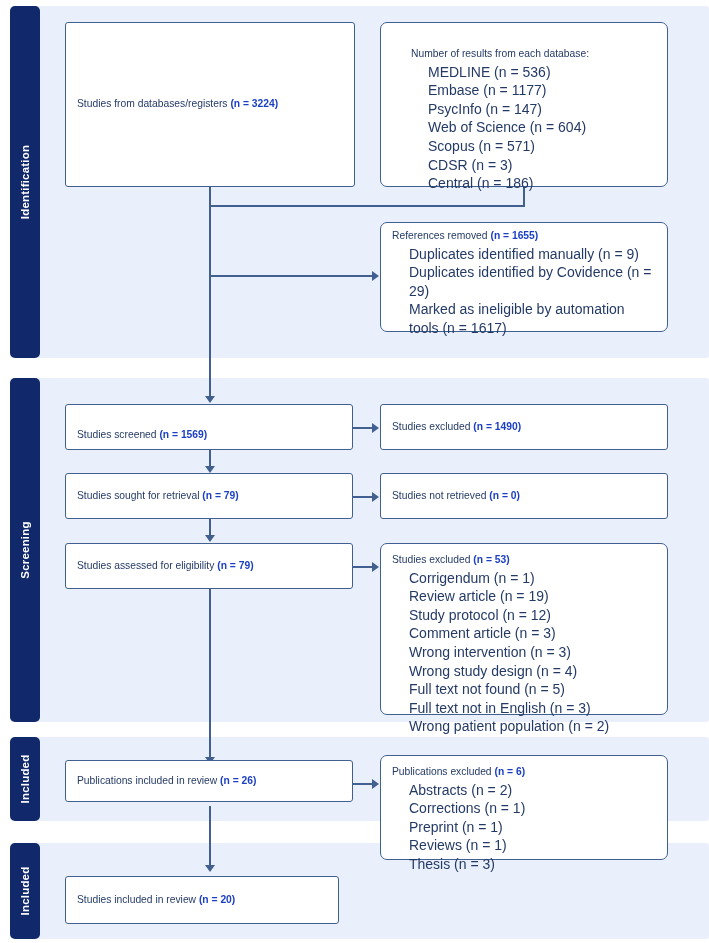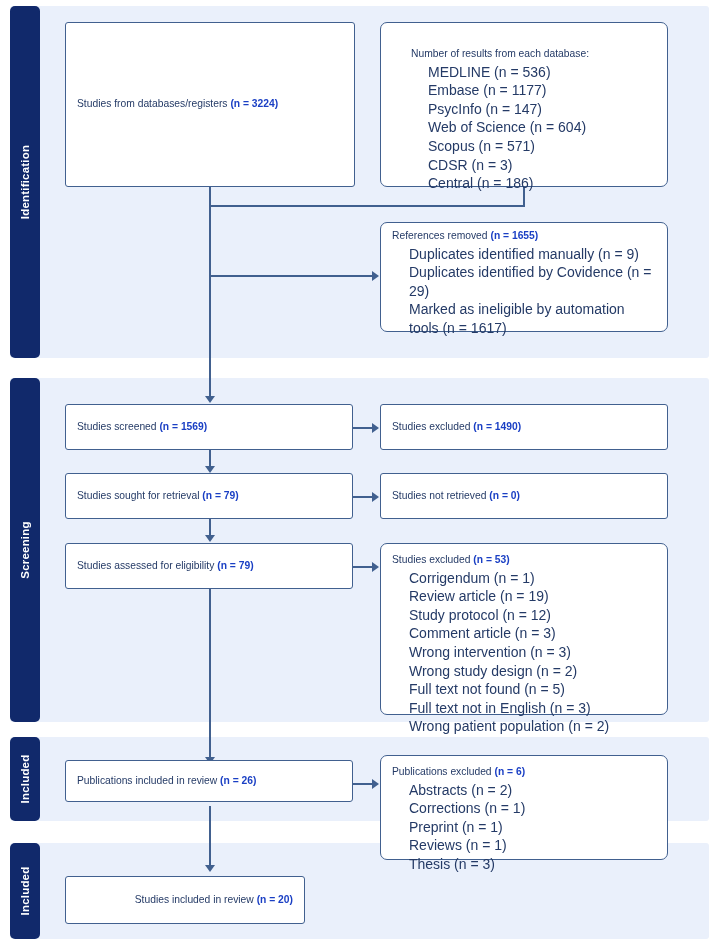--- a/index.html
+++ b/index.html
@@ -195,21 +195,21 @@
         <span>References removed </span><span class="bold-n">(n = 1655)</span>
       </div>
       <ul class="sublist">
         <li>Duplicates identified manually (n = 9)</li>
         <li>Duplicates identified by Covidence (n = 29)</li>
         <li>Marked as ineligible by automation tools (n = 1617)</li>
       </ul>
     </div>
   </div>
 
-  <div class="box" style="left:65px; top:404px; width:288px; height:46px;">
+  <div class="box" style="left:65px; top:404px; width:288px; height:46px;align-items:flex-end;">
     <div class="box-inner">
       <div class="box-text">
         <span>Studies screened </span><span class="bold-n">(n = 1569)</span>
       </div>
     </div>
   </div>
 
   <div class="box" style="left:380px; top:404px; width:288px; height:46px;">
     <div class="box-inner">
       <div class="box-text">
@@ -246,21 +246,21 @@
     <div class="box-inner">
       <div class="box-text">
         <span>Studies excluded </span><span class="bold-n">(n = 53)</span>
       </div>
       <ul class="sublist">
         <li>Corrigendum (n = 1)</li>
         <li>Review article (n = 19)</li>
         <li>Study protocol (n = 12)</li>
         <li>Comment article (n = 3)</li>
         <li>Wrong intervention (n = 3)</li>
-        <li>Wrong study design (n = 2)</li>
+        <li>Wrong study design (n = 4)</li>
         <li>Full text not found (n = 5)</li>
         <li>Full text not in English (n = 3)</li>
         <li>Wrong patient population (n = 2)</li>
       </ul>
     </div>
   </div>
 
   <div class="box" style="left:65px; top:760px; width:288px; height:42px;">
     <div class="box-inner">
       <div class="box-text">
@@ -277,21 +277,21 @@
       <ul class="sublist">
         <li>Abstracts (n = 2)</li>
         <li>Corrections (n = 1)</li>
         <li>Preprint (n = 1)</li>
         <li>Reviews (n = 1)</li>
         <li>Thesis (n = 3)</li>
       </ul>
     </div>
   </div>
 
-  <div class="box" style="left:65px; top:876px; width:240px; height:48px;text-align:right;">
+  <div class="box" style="left:65px; top:876px; width:274px; height:48px;">
     <div class="box-inner">
       <div class="box-text">
         <span>Studies included in review </span><span class="bold-n">(n = 20)</span>
       </div>
     </div>
   </div>
 
 </div>
 
 </body></html>

